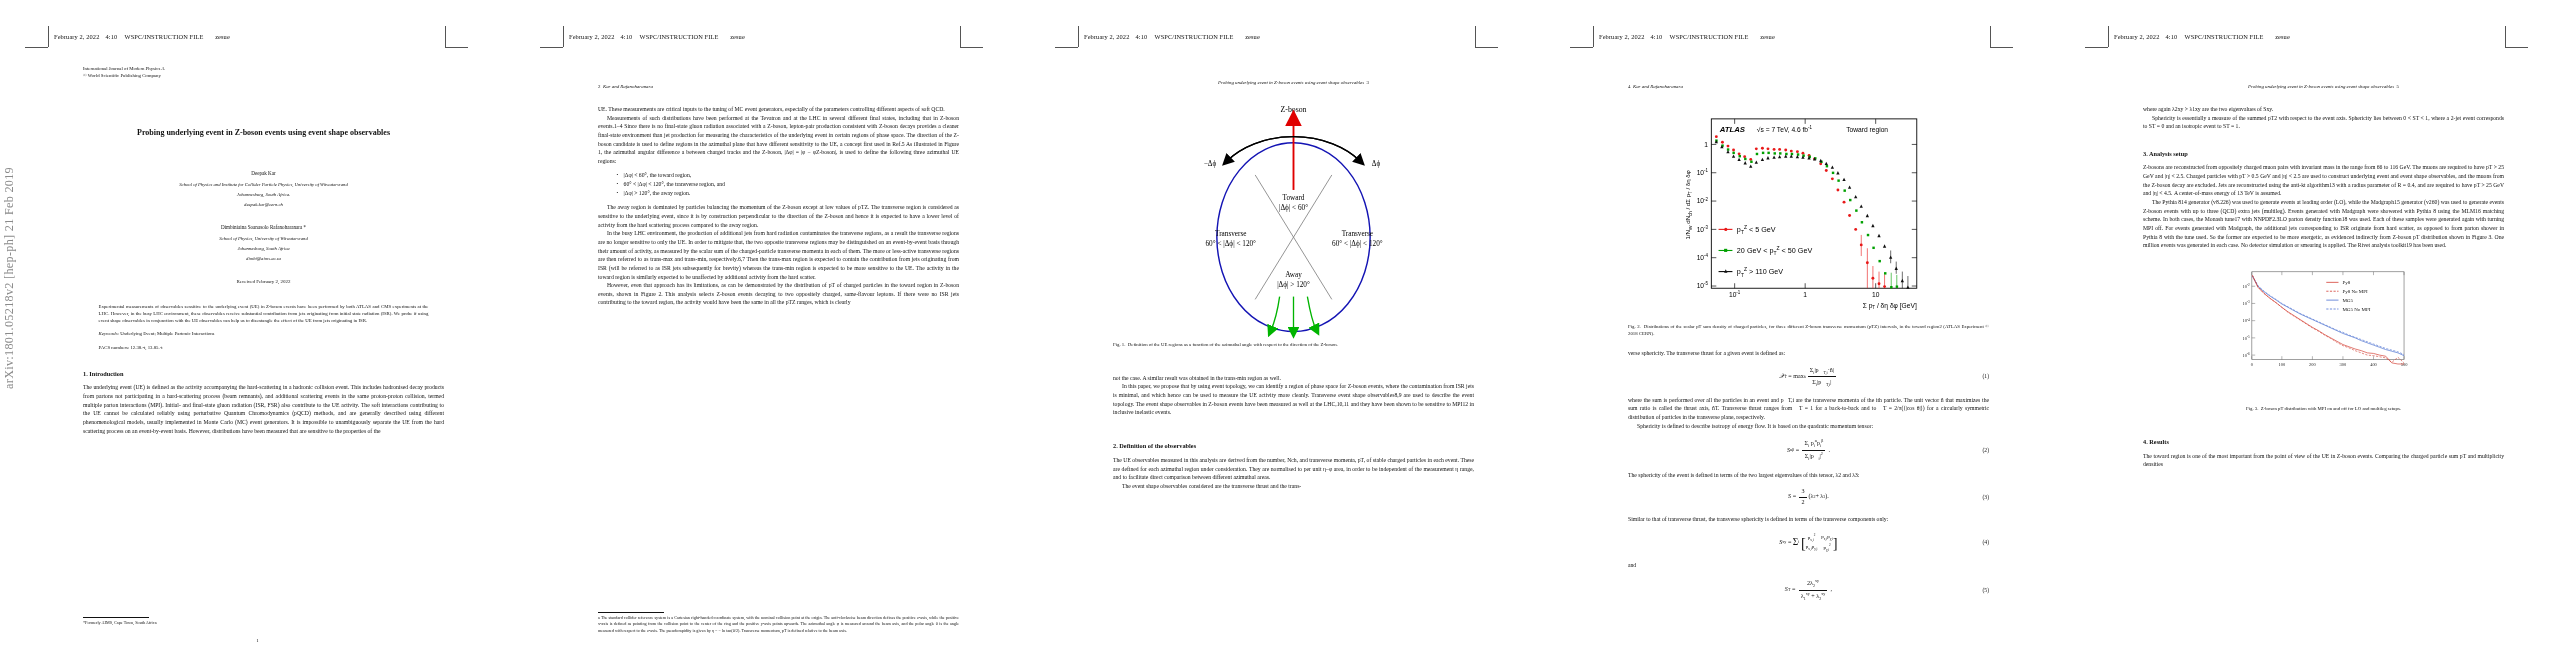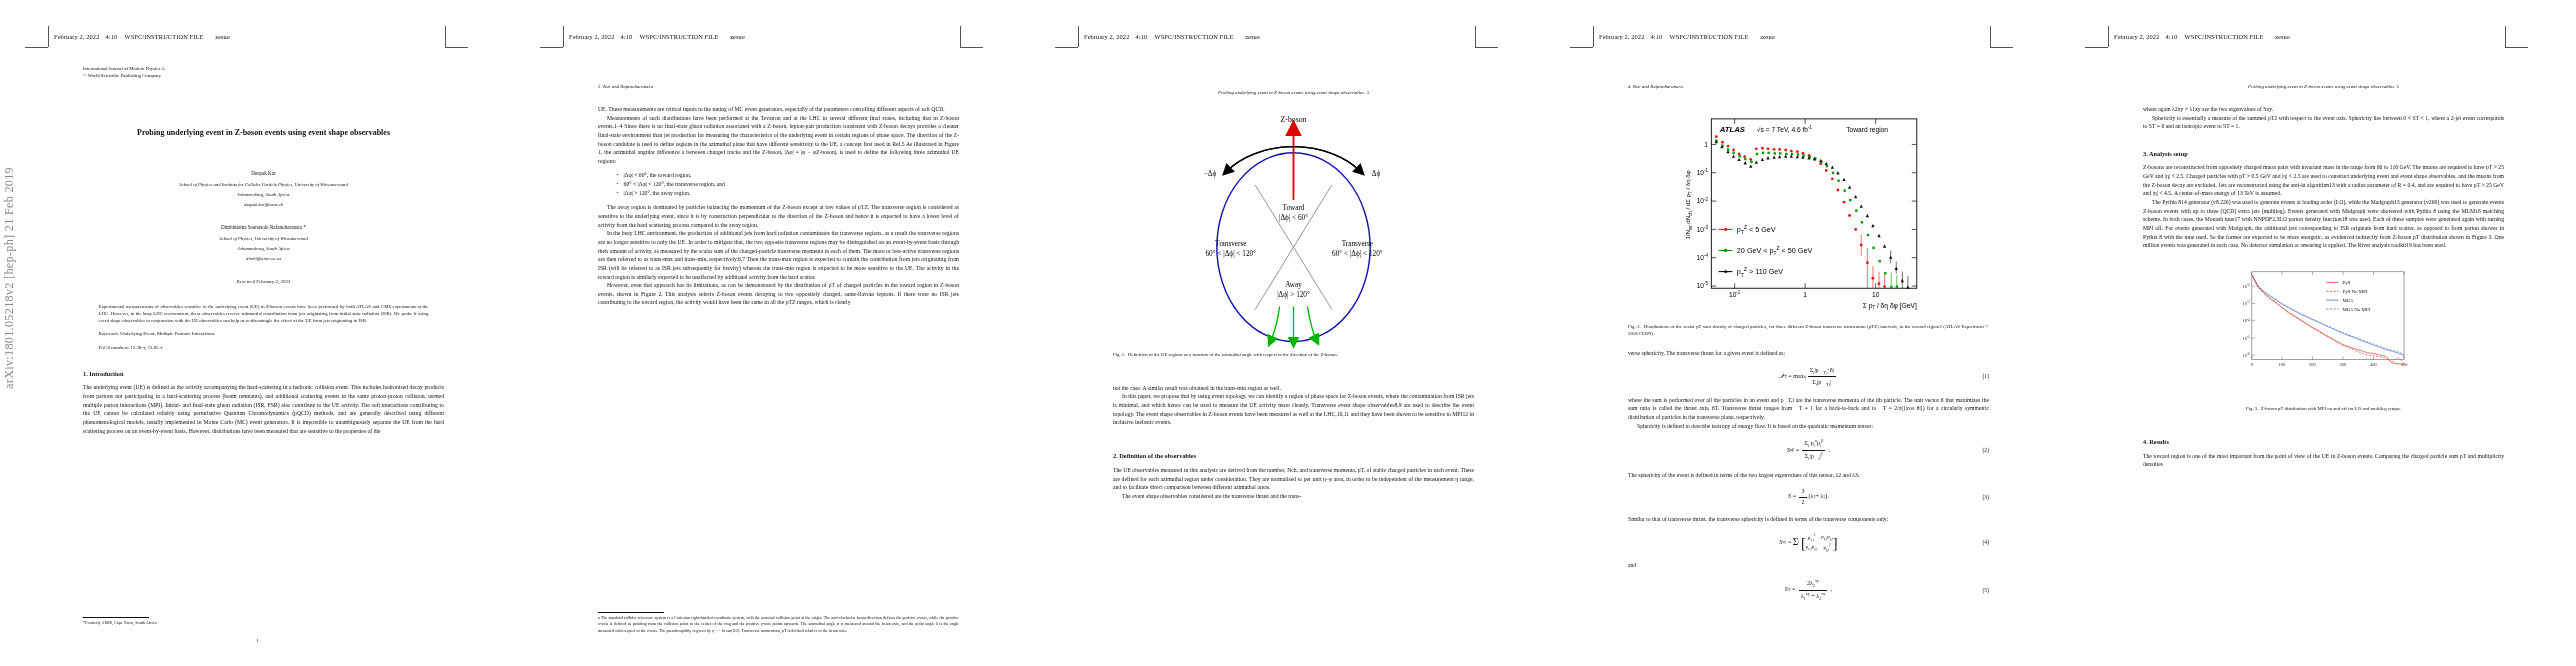--- a/index.html
+++ b/index.html
@@ -150,21 +150,21 @@
 
   <div class="page">
     <div class="crop-v" style="left:48px;"></div>
     <div class="crop-v" style="left:445px;"></div>
     <div class="crop-h" style="left:24.5px;top:47px;width:23px;"></div>
     <div class="crop-h" style="left:445px;top:47px;width:23px;"></div>
     <div class="hdrline" style="left:54px;">
       <span>February 2, 2022</span><span class="sp1"></span><span>4:10</span><span class="sp2"></span><span>WSPC/INSTRUCTION FILE</span><span class="sp3"></span><span>zesue</span>
     </div>
 
-    <div class="body" style="top:89px;">
+    <div class="body" style="top:79px;">
       <div class="runhead ctr"><span>Probing underlying event in Z-boson events using event shape observables</span>&nbsp;&nbsp;<span class="pg">3</span></div>
 
       <div class="fig1wrap">
         <svg width="361" height="239" viewBox="0 0 650 430" style="font-size:10.2px">
 
           <text x="325" y="20" font-size="14" text-anchor="middle" font-family="Liberation Serif, serif">Z-boson</text>
 
           <ellipse cx="325" cy="245" rx="138" ry="170" fill="none" stroke="#1414b4" stroke-width="2.6"></ellipse>
 
           <defs>

